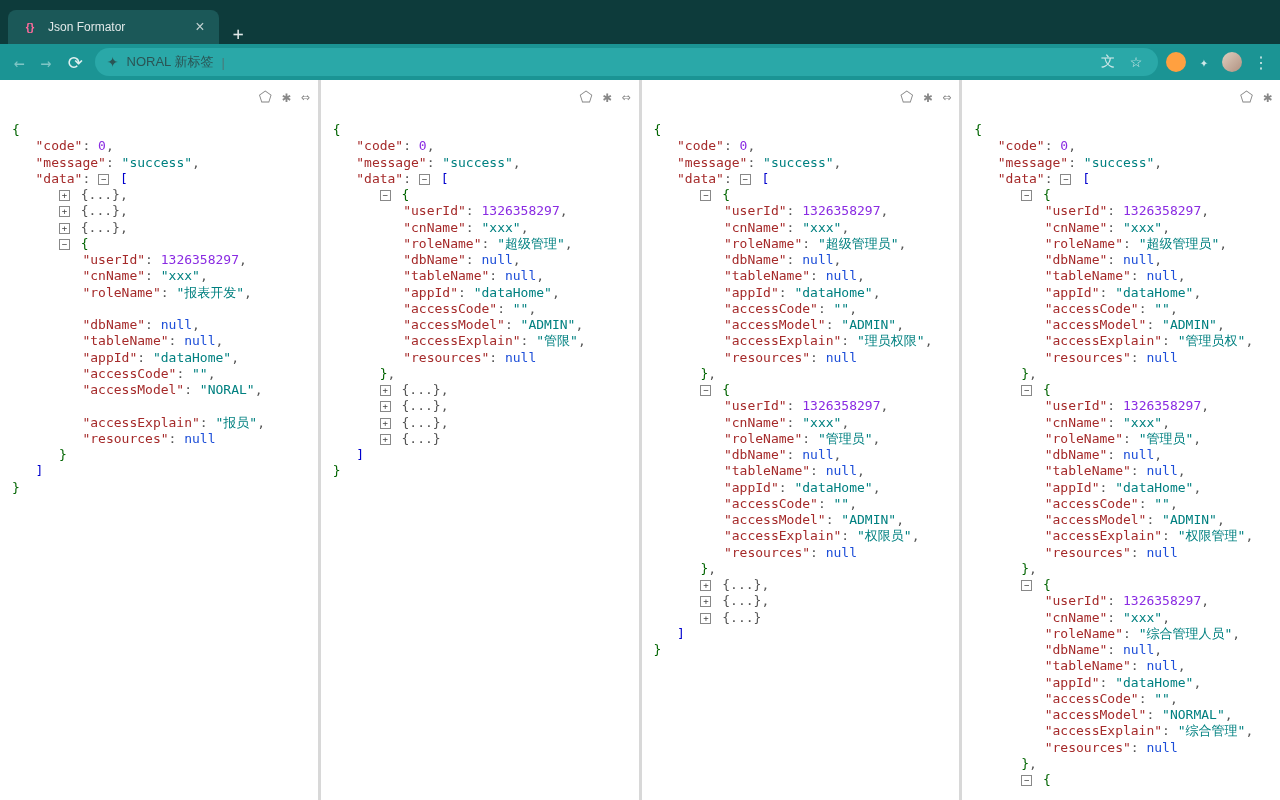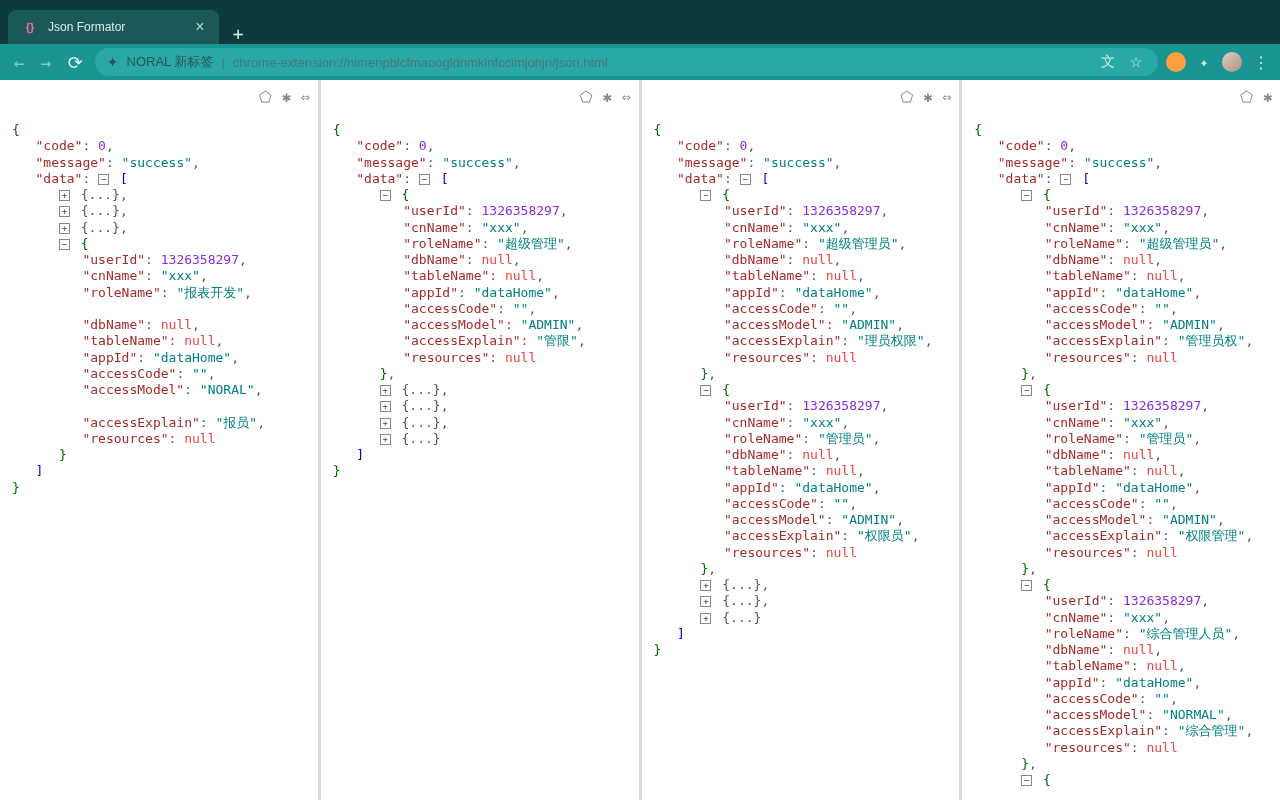--- a/index.html
+++ b/index.html
@@ -23,21 +23,21 @@
 .panel{flex:1;border-right:3px solid #d8d8d8;position:relative;overflow:hidden;background:#fff}
 .panel:last-child{border-right:none}
 .panel-tools{position:absolute;top:8px;right:8px;display:flex;gap:10px}
 .tool{color:#888;font-size:15px;cursor:pointer}
 .json{padding:42px 8px 8px 12px;white-space:pre;line-height:1.25;overflow:auto;height:100%}
 .j-brace{color:#006400}
 .j-bracket{color:#0000cd}
 .j-key{color:#a52a2a}
 .j-str{color:#008080}
 .j-num{color:#8a2be2}
-.j-null{color:#ef4444}
+.j-null{color:#1d4ed8}
 .j-punc{color:#555}
 .j-toggle{display:inline-block;width:11px;height:11px;border:1px solid #888;text-align:center;line-height:9px;font-size:9px;color:#444;margin-right:3px;cursor:pointer;vertical-align:middle;background:#fff}
 .j-collapsed{color:#555}
 </style>
 </head>
 <body>
 
 <div class="browser-chrome">
   <div class="tab">
     <span class="tab-favicon">{}</span>
@@ -48,21 +48,20 @@
 </div>
 
 <div class="toolbar">
   <span class="nav-btn">←</span>
   <span class="nav-btn">→</span>
   <span class="nav-btn reload">⟳</span>
   <div class="omnibox">
     <span class="ext-icon">✦</span>
     <span class="omni-bold">NORAL 新标签</span>
     <span class="omni-dim">|</span>
-    <span class="omni-dim">chrome-extension://nimenpblcfmaoogldnmklnfccimjohjn/json.html</span>
     <span style="flex:1"></span>
     <span class="tbicon">文</span>
     <span class="tbicon">☆</span>
   </div>
   <span class="tbicon" style="background:#ffa040;border-radius:50%"></span>
   <span class="tbicon">✦</span>
   <span class="avatar"></span>
   <span class="tbicon menu-dots">⋮</span>
 </div>
 

